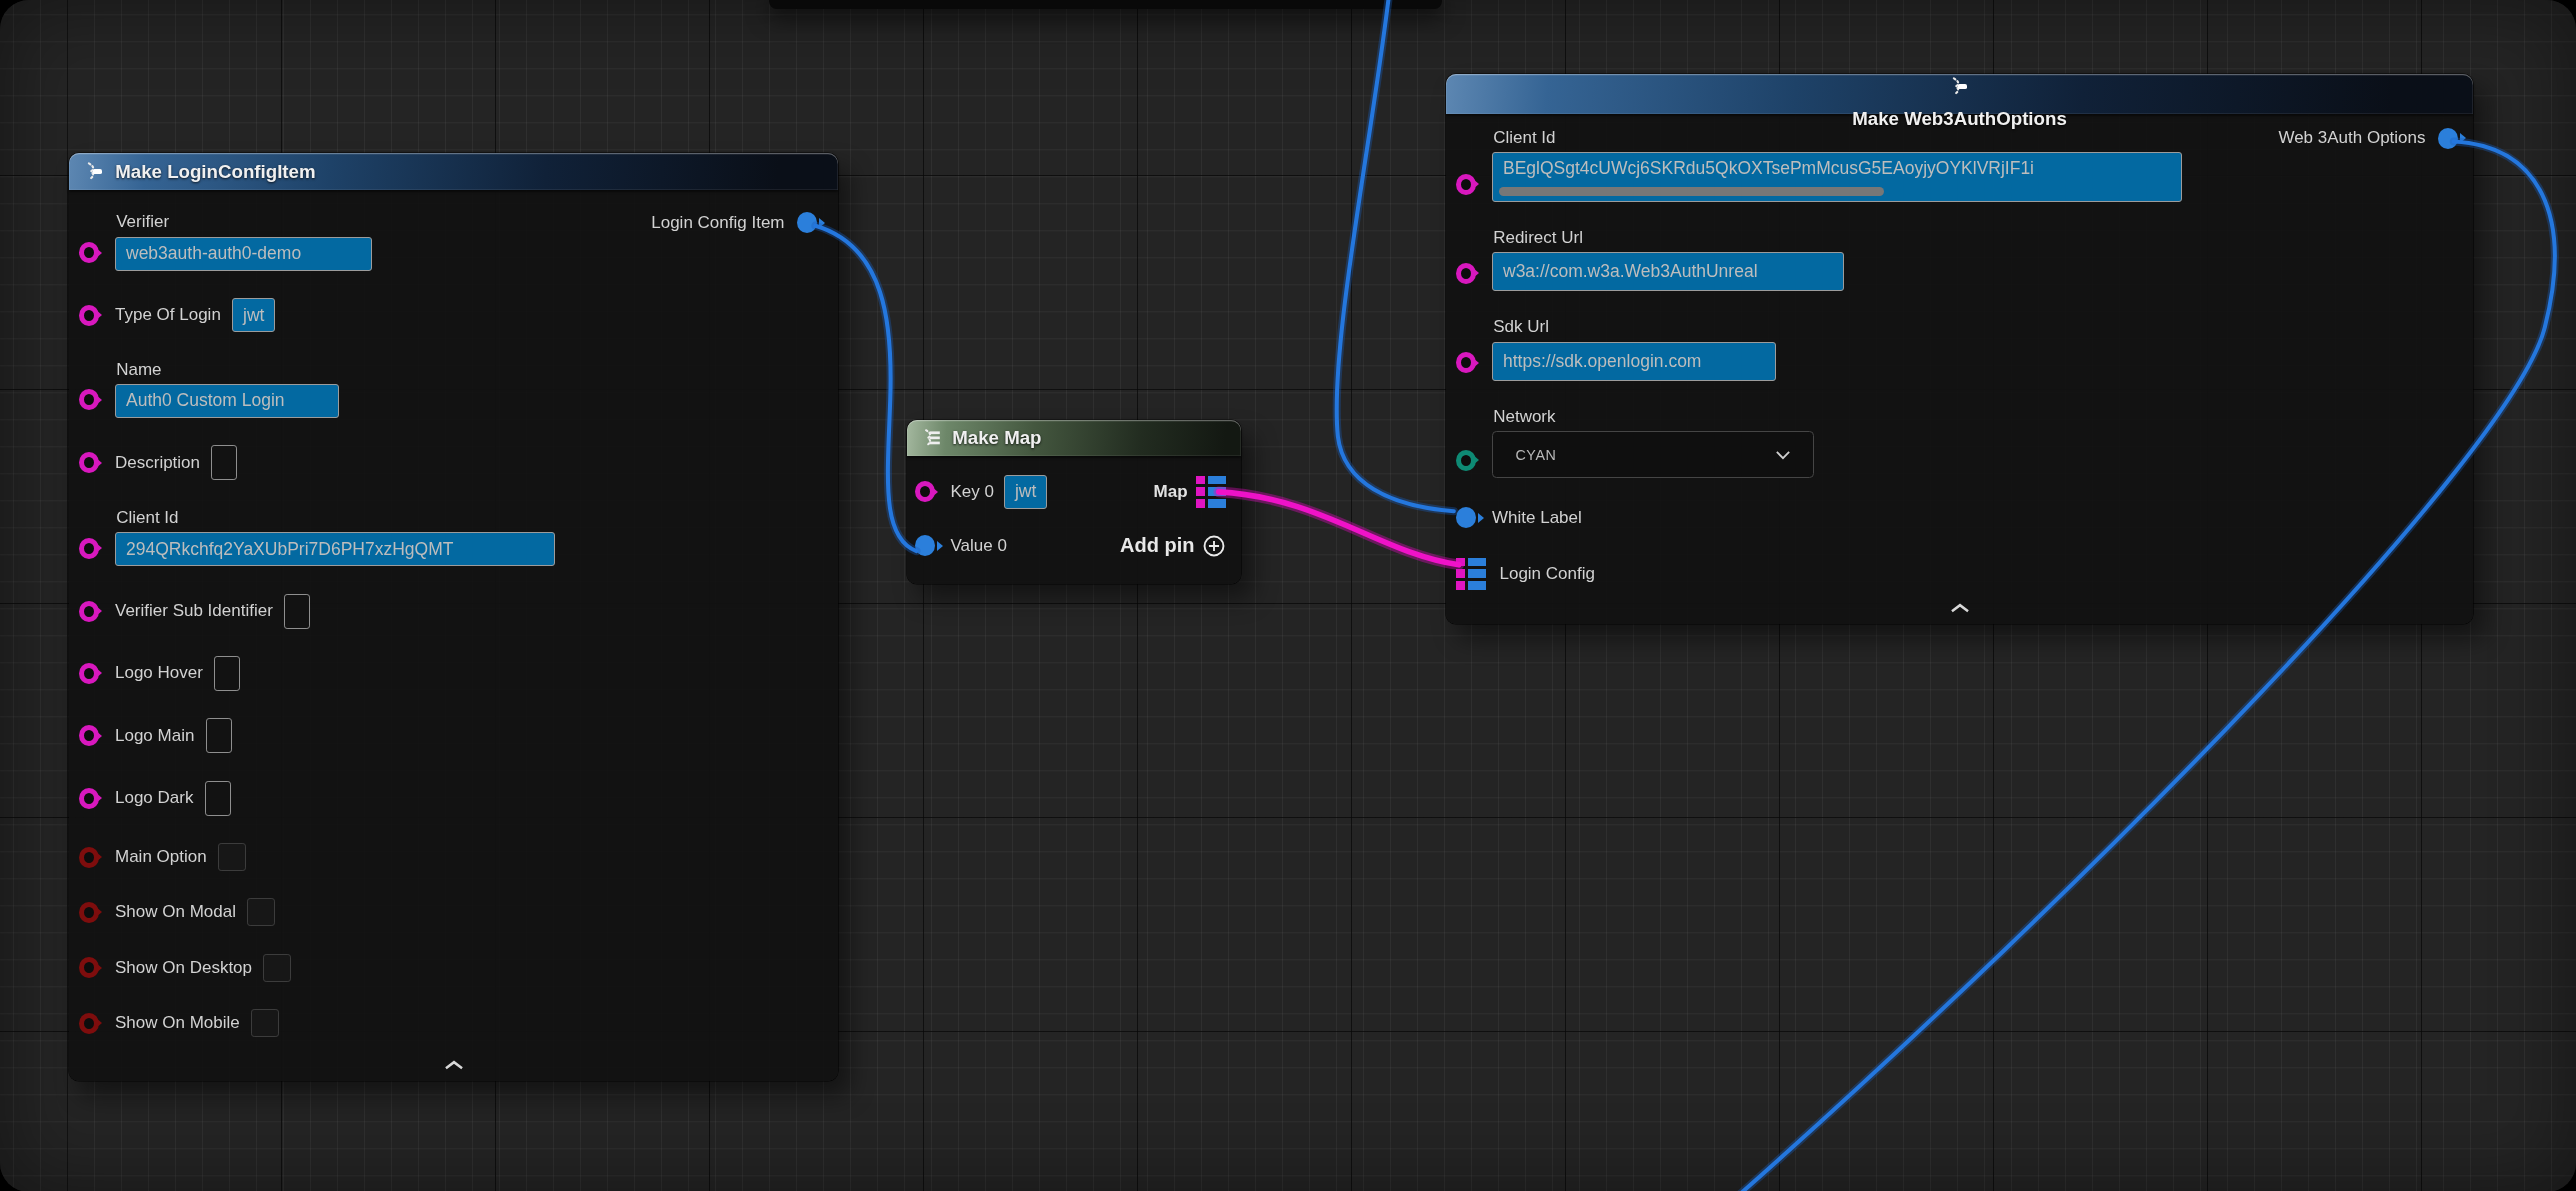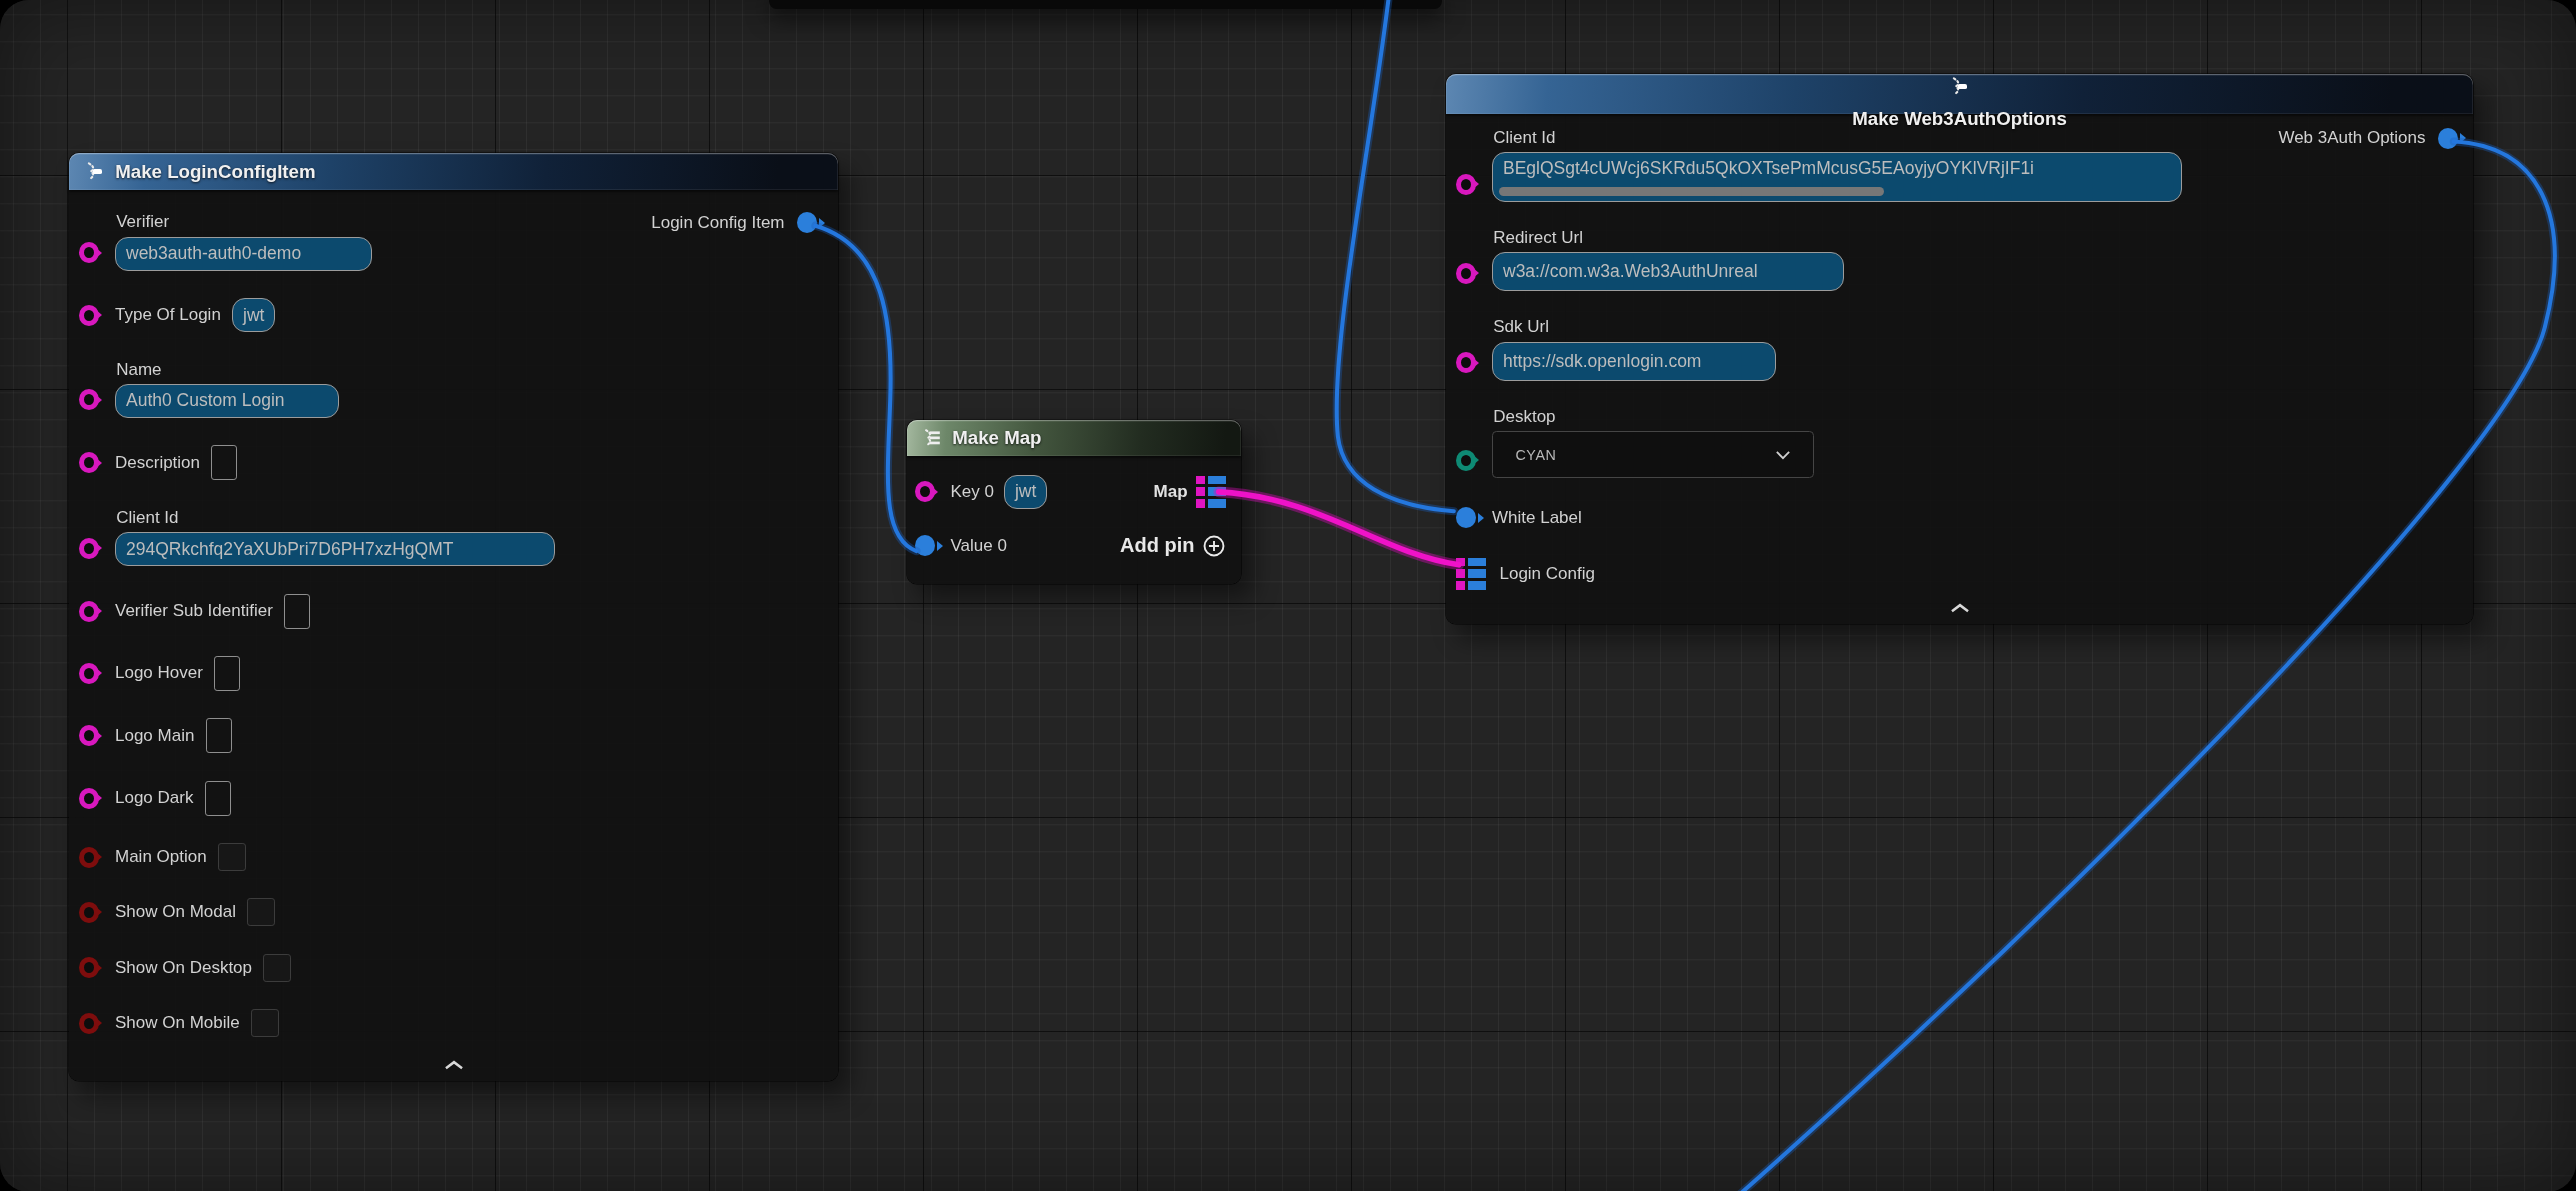--- a/index.html
+++ b/index.html
@@ -53,21 +53,21 @@
   .pin.bool{--c:#7e0d0d;}
   .pin.enum{--c:#0e8a74;}
   .pin.struct{--c:#2b7fdb;}
 
   
   .mappin{flex:0 0 auto;display:grid;grid-template-columns:8.7px 18px;grid-auto-rows:8.7px;gap:3.1px;align-self:center;}
   .mappin i{background:#e015c2;}
   .mappin b{background:#2b7fdb;}
 
   
-  .tfield{box-sizing:border-box;height:34px;background:#0c4a6e;border:1.2px solid #9c9c9c;border-radius:13px;
+  .tfield{box-sizing:border-box;height:34px;background:#0369a1;border:1.2px solid #9c9c9c;border-radius:3px;
     display:flex;align-items:center;padding:0 10px;font-size:17.5px;color:#bdbdbd;white-space:nowrap;overflow:hidden;}
   .ebox{box-sizing:border-box;width:26px;height:35px;background:#121212;border:1.2px solid #8f8f8f;border-radius:3.1px;}
   .cbox{box-sizing:border-box;width:28px;height:28px;background:#171717;border:1.2px solid #3c3c3c;border-radius:3.1px;}
 
   
   .outrow{position:absolute;display:flex;align-items:center;}
   .outrow .plabel{margin:0 12.5px 0 0;}
   .outrow .pin{margin:0;}
 
   
@@ -320,21 +320,21 @@
           <div class="plabel">Sdk Url</div>
           <div class="tfield sdk-field">
               <span>https://sdk.openlogin.com</span>
             </div>
         </div>
       </div>
 
       <div class="row stack">
         <span class="pin hollow enum"></span>
         <div class="stackcol">
-          <div class="plabel">Desktop</div>
+          <div class="plabel">Network</div>
           <div class="dropdown">
             <span class="dd-value">CYAN</span>
             <svg width="16" height="10" viewBox="0 0 26 16">
                 <polyline points="3,3 13,13 23,3" fill="none" stroke="#cfcfcf" stroke-width="3"></polyline>
               </svg>
           </div>
         </div>
       </div>
 
       <div class="row inline" style="height:27.4px;">

